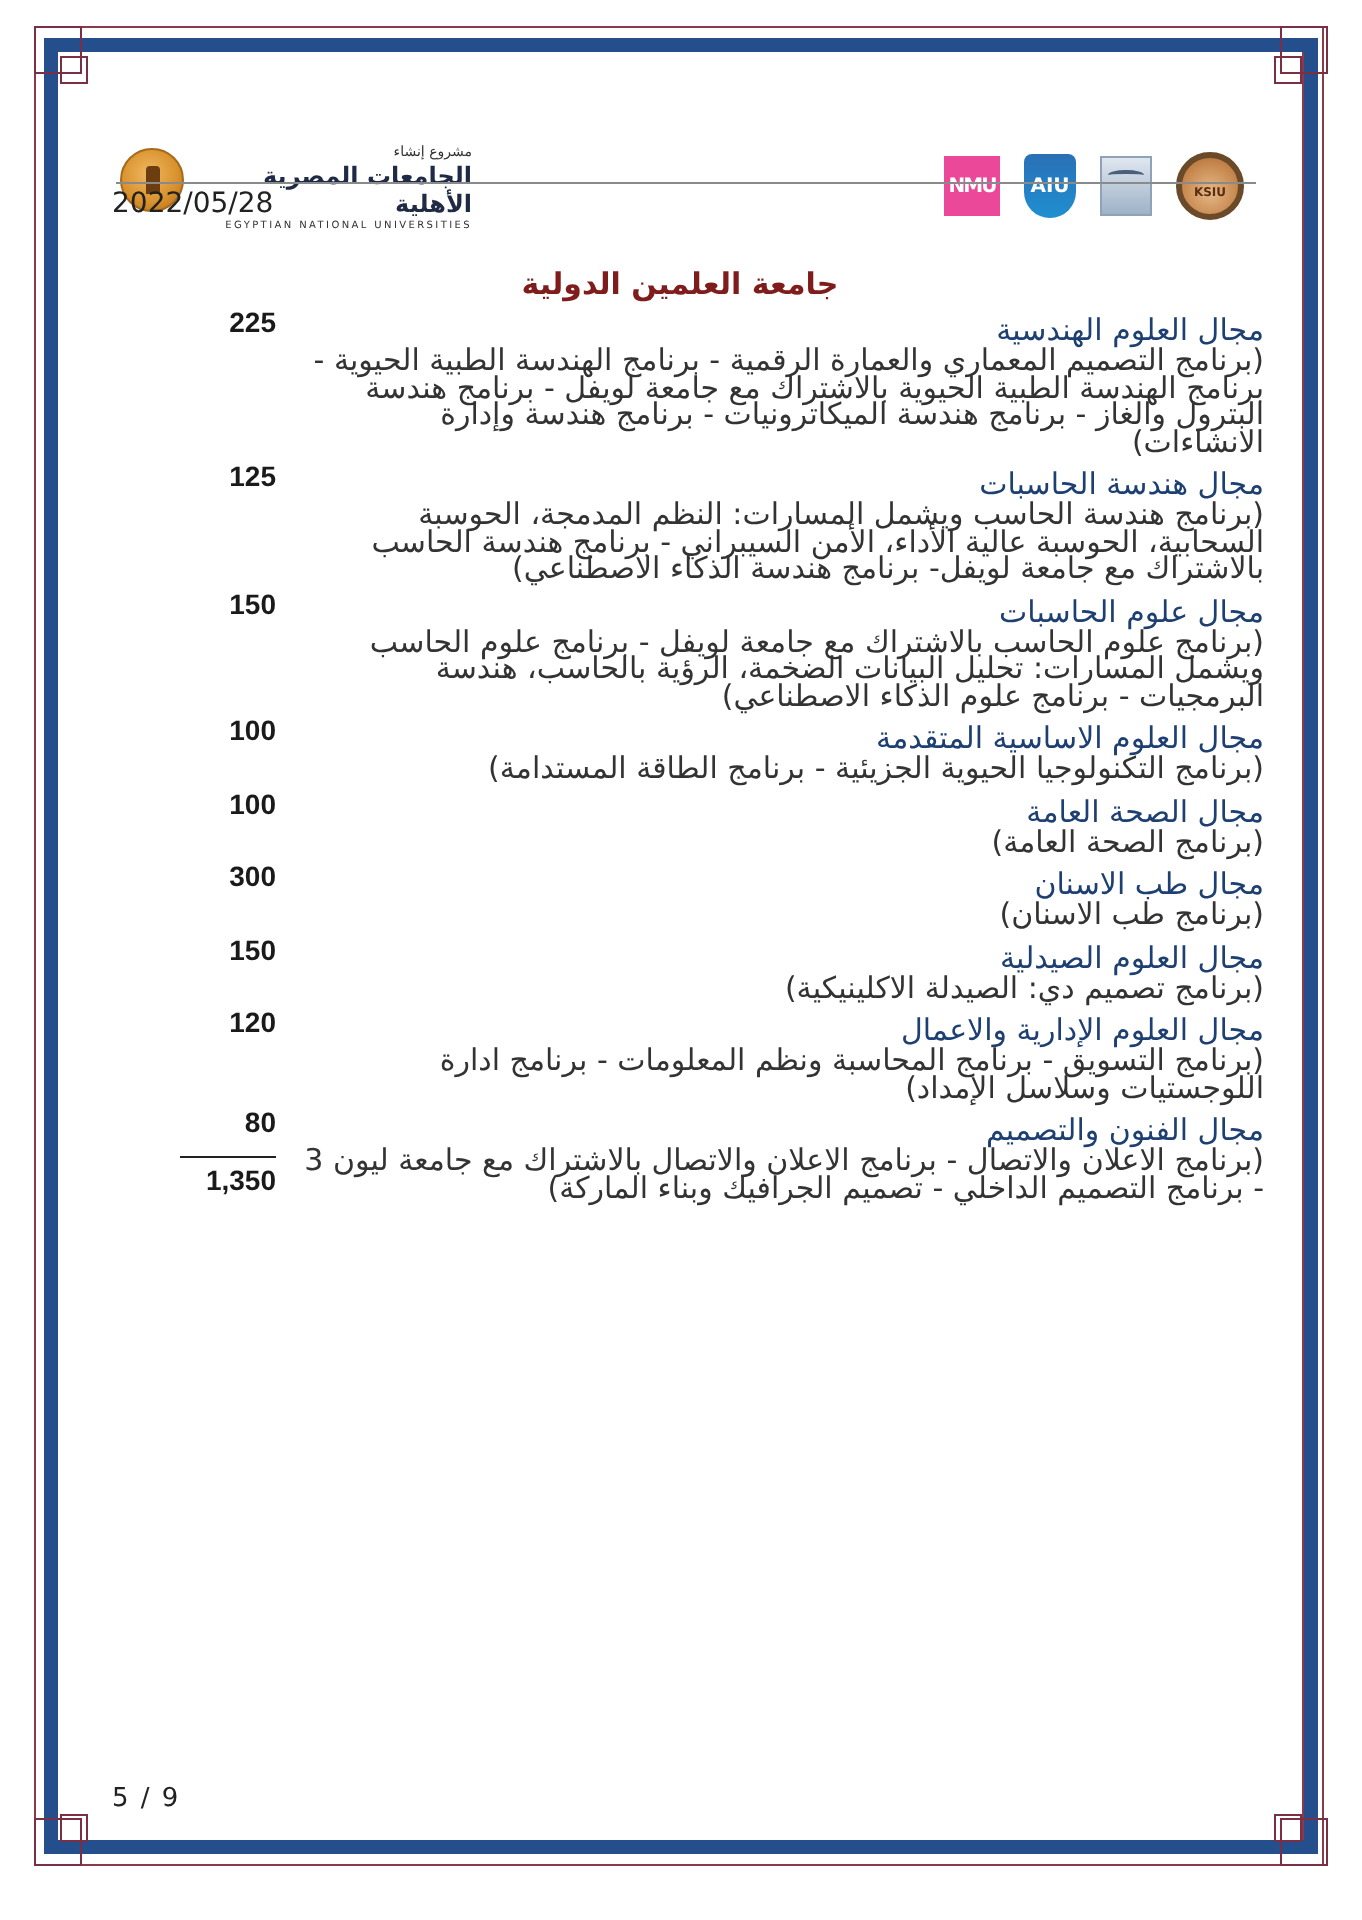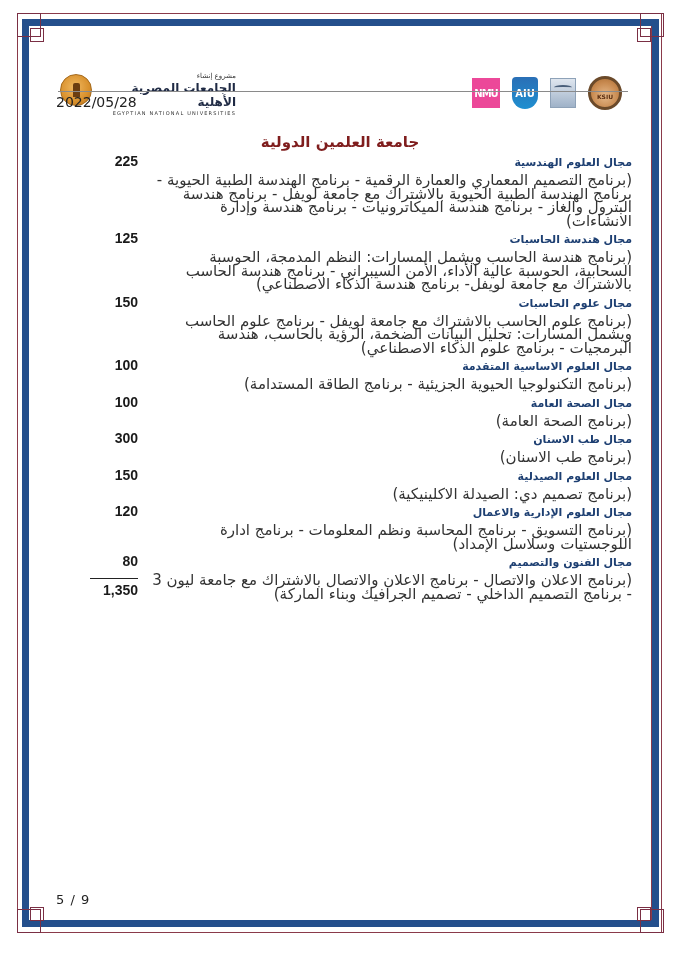--- a/index.html
+++ b/index.html
@@ -184,22 +184,22 @@
       position: relative;
       direction: rtl;
     }
     .section-head {
       position: relative;
       height: 19px;
     }
     .section-title {
       position: absolute;
       right: 8px; top: 1px;
-      font-size: 11px;
-      font-weight: bold;
+      font-size: 15px;
+      font-weight: normal;
       color: #1d3f72;
       direction: rtl;
       white-space: nowrap;
     }
     .section-count {
       position: absolute;
       left: 56px; top: -2px;
       direction: ltr;
       font-size: 14px;
       font-weight: bold;

